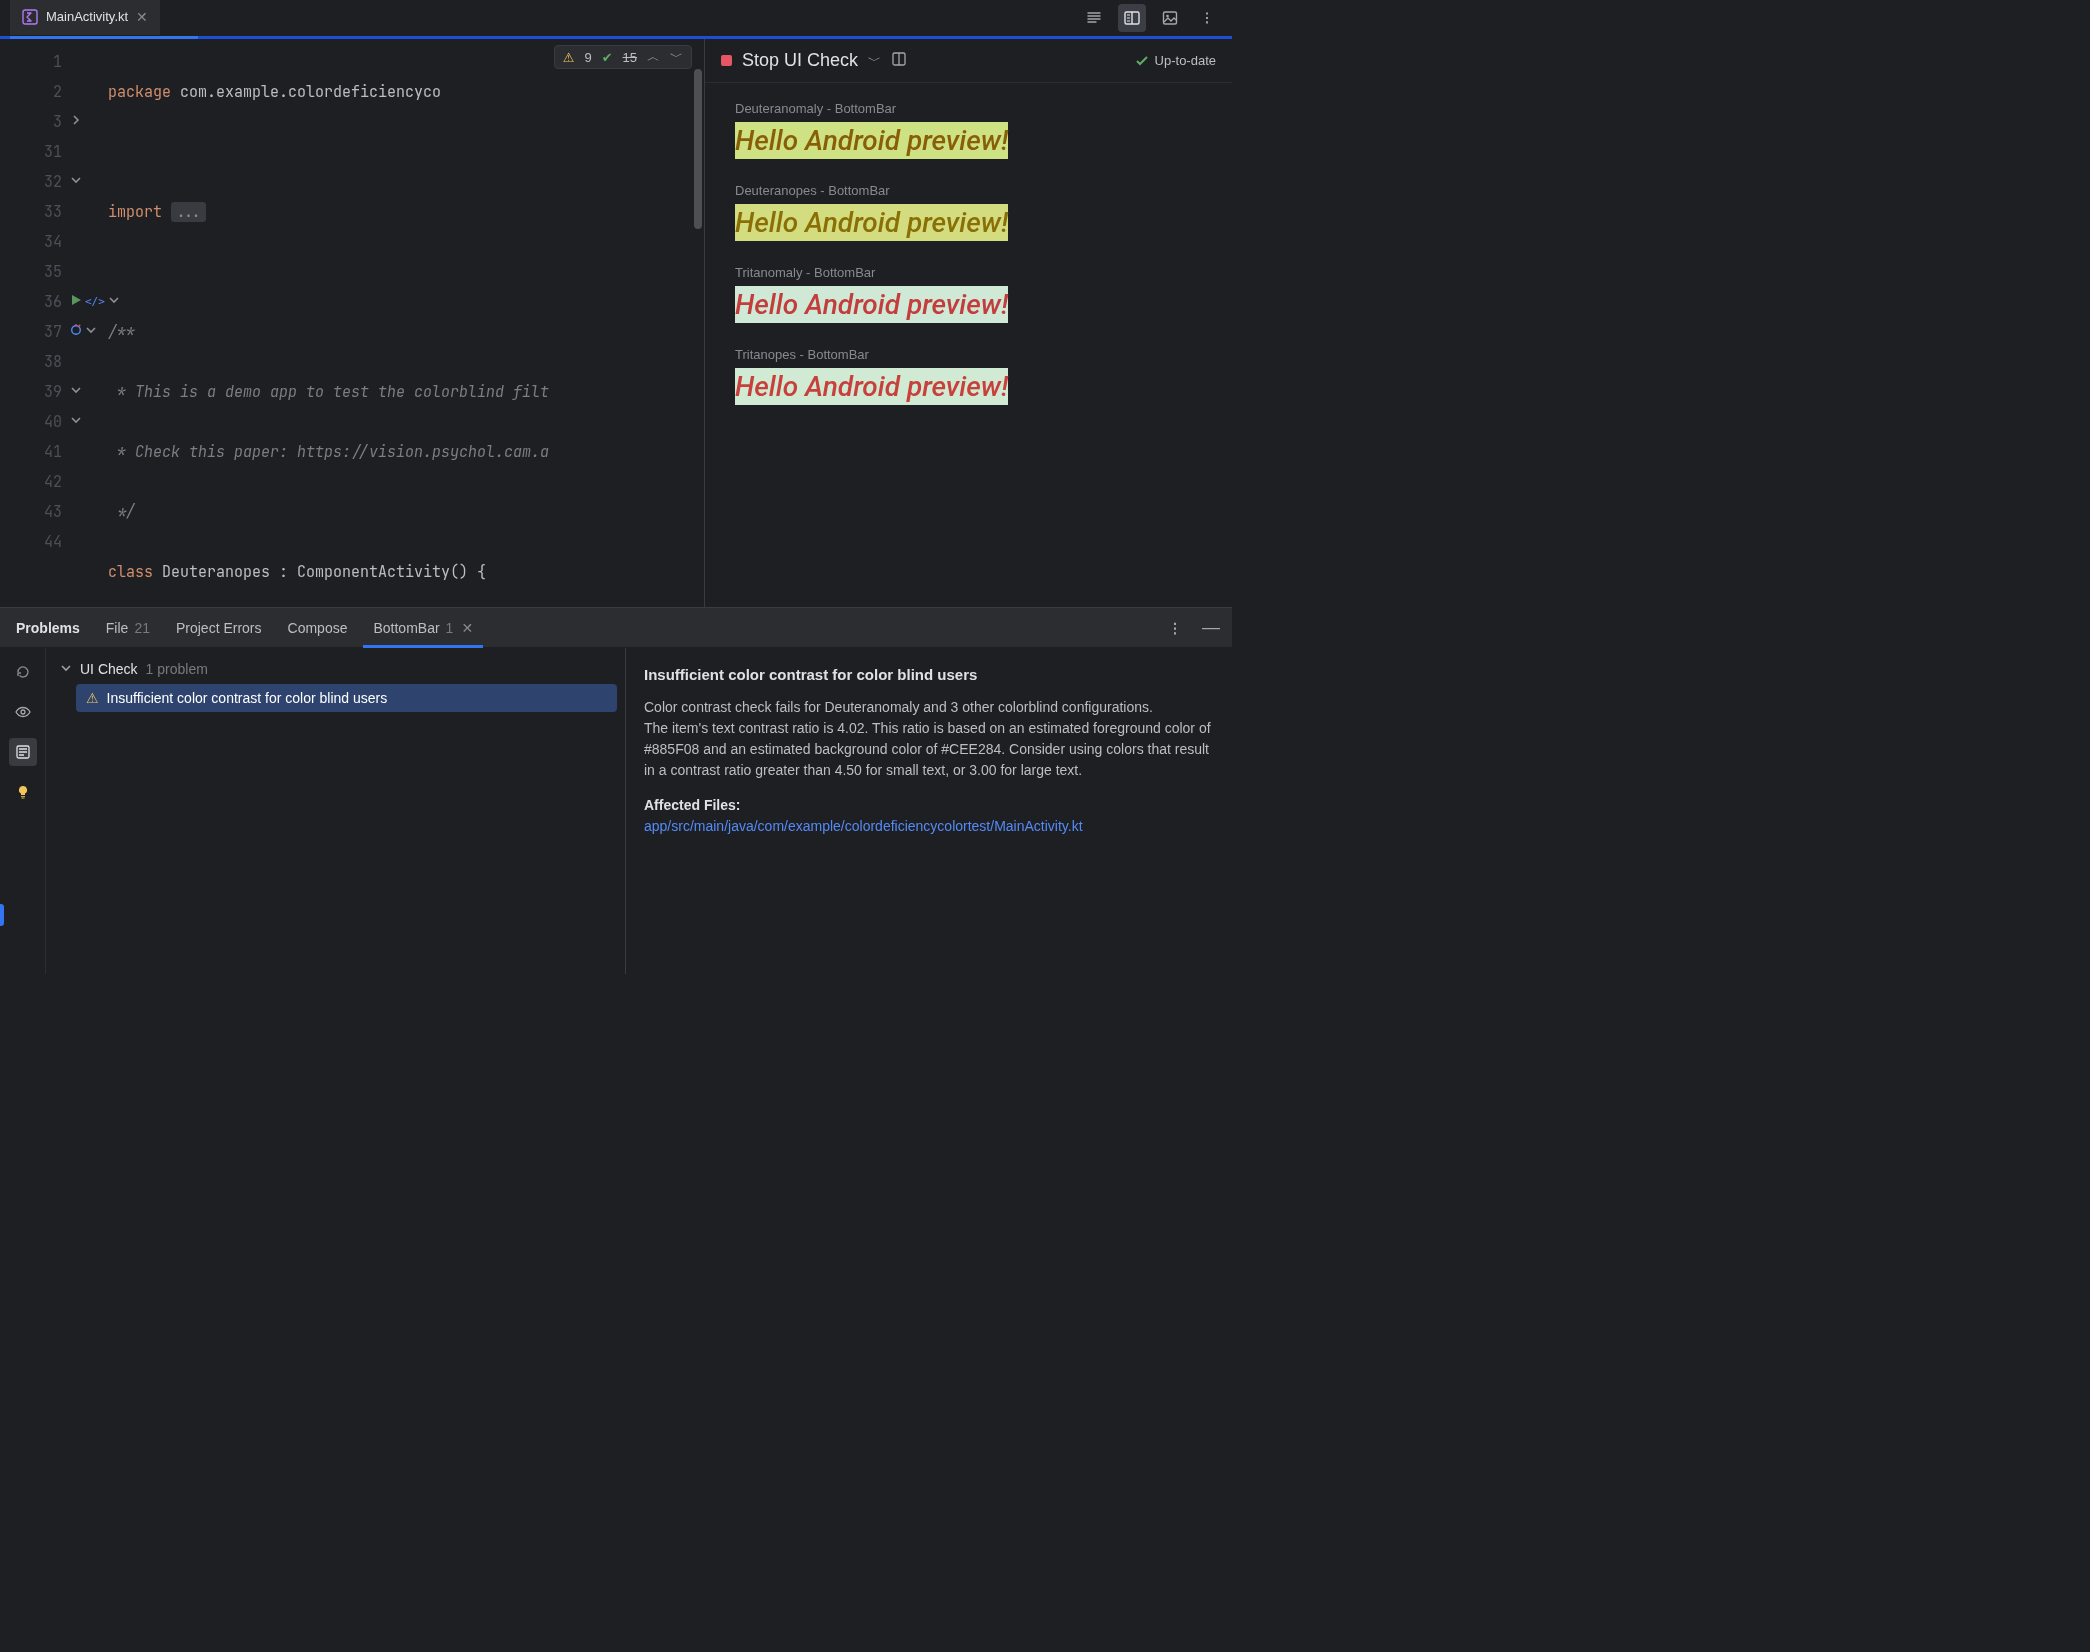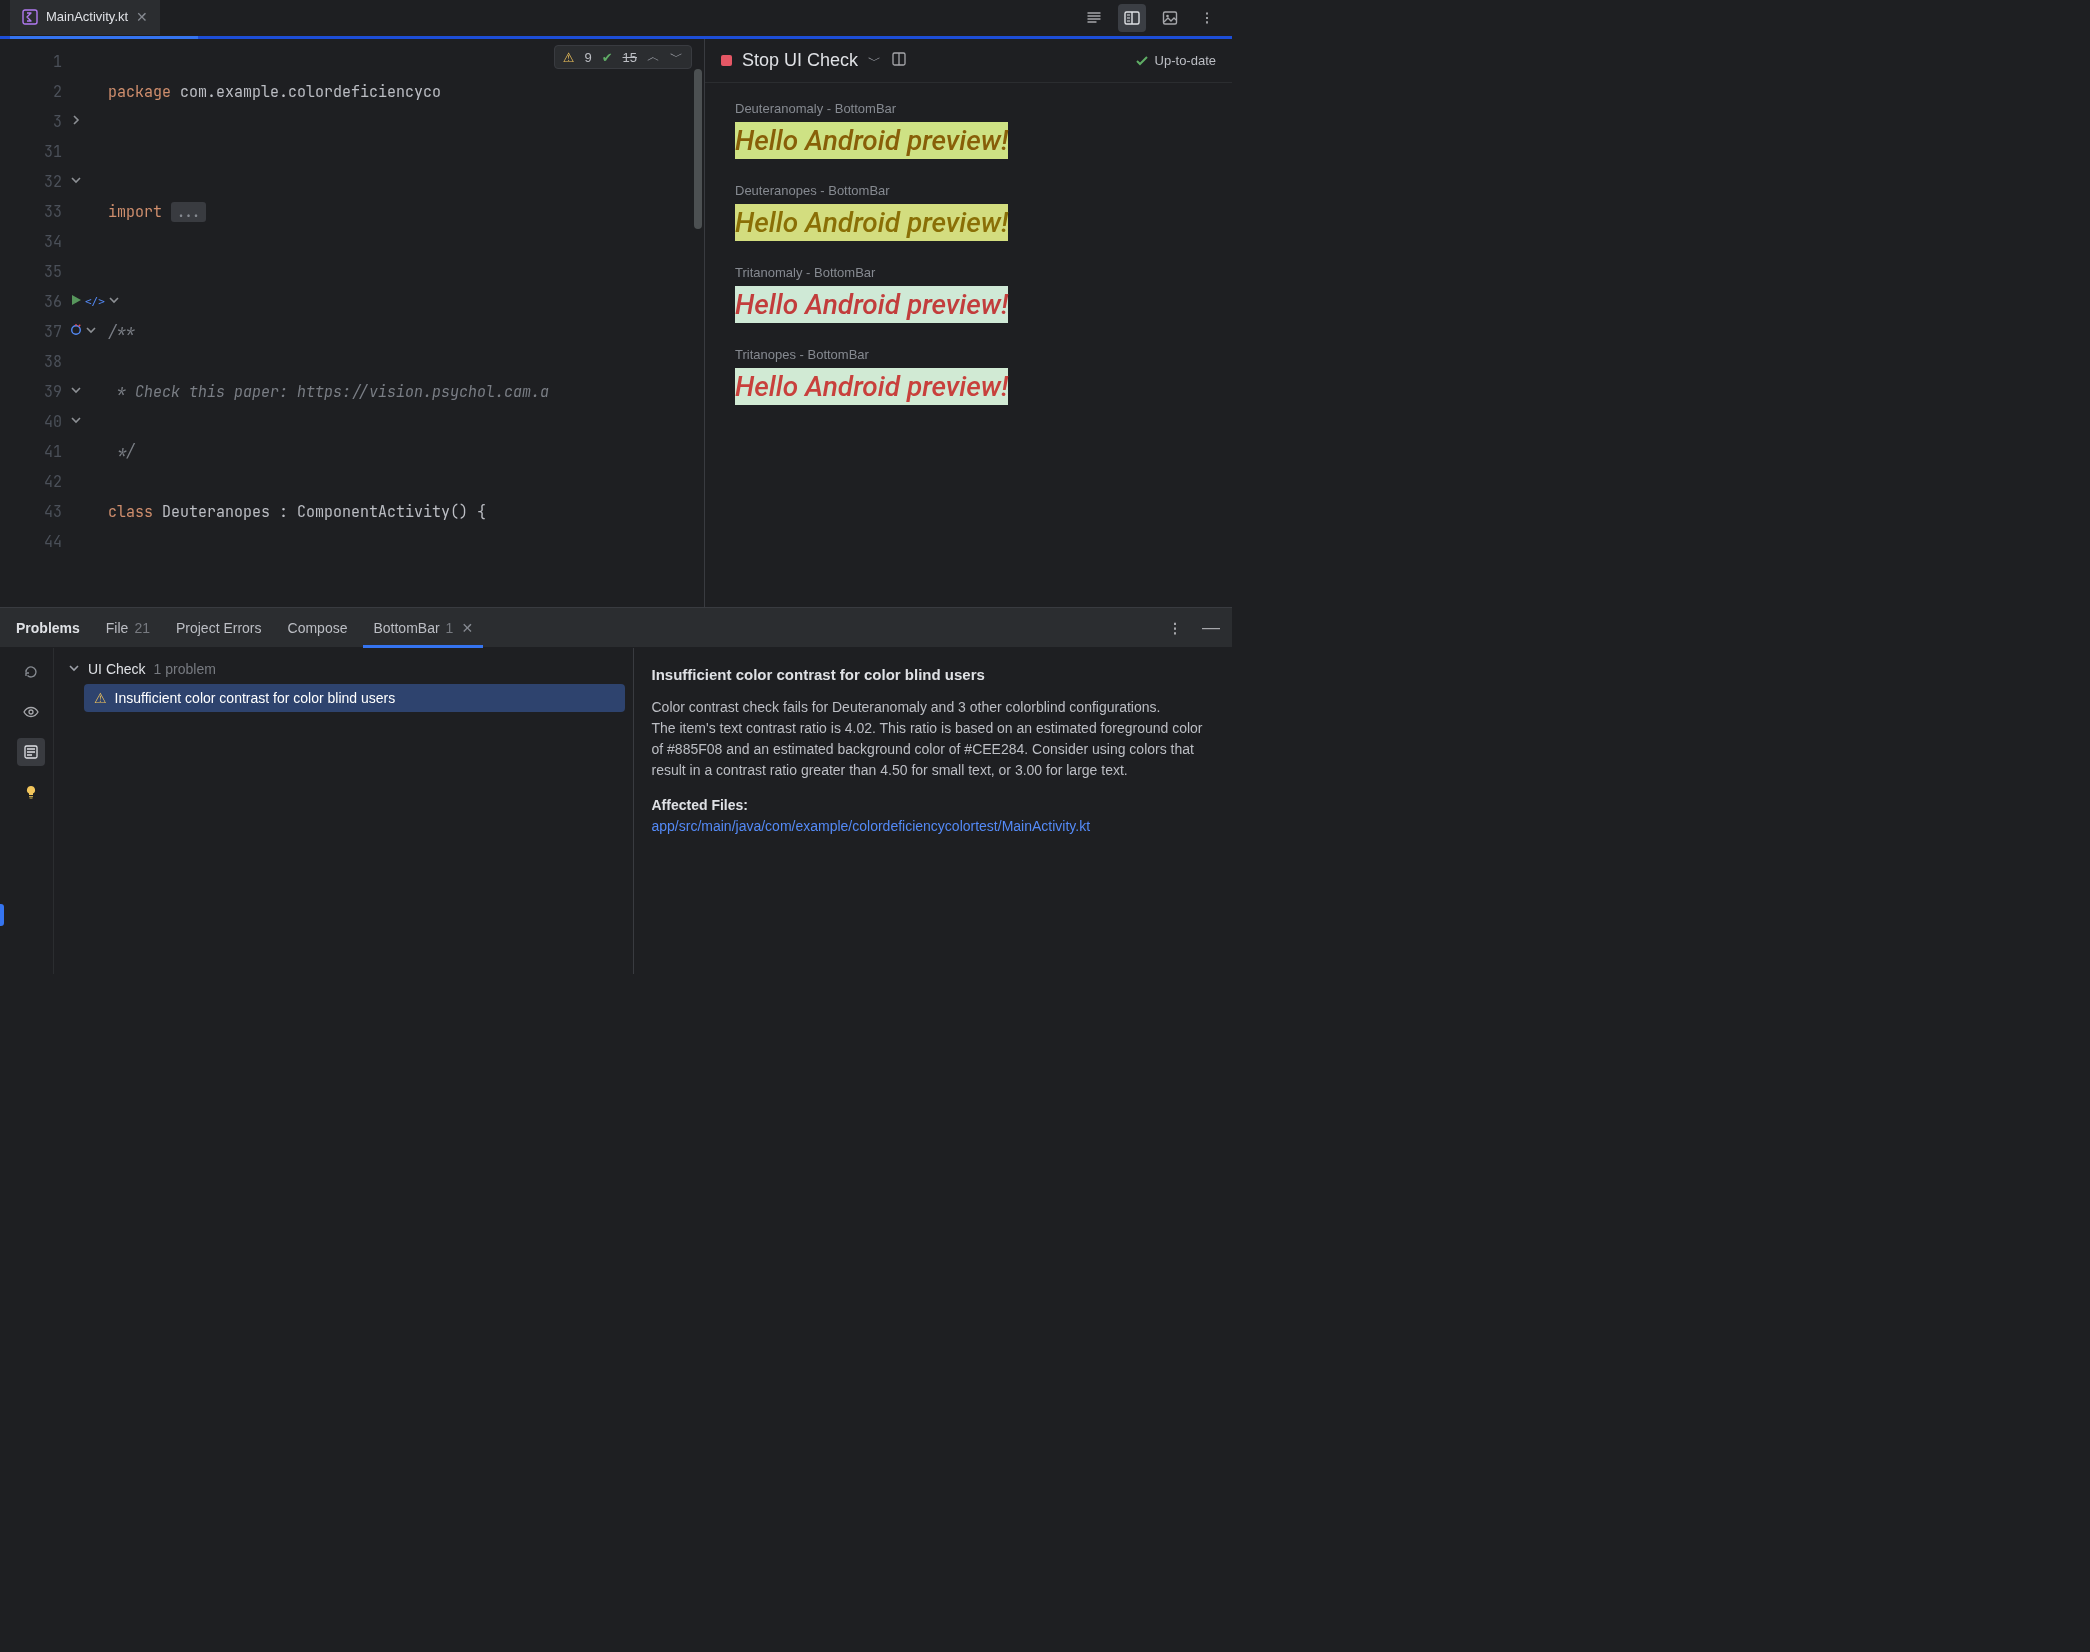--- a/index.html
+++ b/index.html
@@ -162,21 +162,21 @@
     border-bottom:1px solid #1e1f22;
   }
   .btab { display:flex; gap:6px; align-items:center; padding:0 4px; height:100%; position:relative;}
   .btab.bold { font-weight:600; color:#dfe1e5;}
   .btab .count { color:#777a80;}
   .btab.sel::after {
     content:""; position:absolute; left:-6px; right:-6px; bottom:-1px; height:3px; background:#3574f0;
   }
   .btab-close { color:#868a91; font-size:14px; margin-left:2px;}
   .btabs-spacer { flex:1;}
-  .bottom-content { flex:1; display:flex; min-height:0; background:#1e1f22;padding-left:8px;}
+  .bottom-content { flex:1; display:flex; min-height:0; background:#1e1f22;}
   .sideicons {
     width: 46px; border-right:1px solid #2b2d30;
     display:flex; flex-direction:column; align-items:center; gap:12px; padding-top:10px;
     color:#868a91;
   }
   .sideicons .sic { width:28px; height:28px; display:flex;align-items:center;justify-content:center; border-radius:4px;}
   .sideicons .sic.active { background:#393b40; color:#dfe1e5;}
   .sideicons .bulb { color:#f2c55c;}
   .tree {
     flex:1; padding:10px 8px; max-width:580px; border-right:1px solid #393b40;
@@ -330,20 +330,21 @@
           <div class="cell"></div>
           <div class="cell"></div>
         </div>
       </div>
       <div class="code">
 <div><span class="tok-kw">package</span><span> com.example.colordeficiencyco</span></div>
 <div>&nbsp;</div>
 <div><span class="tok-kw">import</span> <span class="tok-folded">...</span></div>
 <div>&nbsp;</div>
 <div><span class="tok-comment">/**</span></div>
+<div><span class="tok-comment"> * This is a demo app to test the colorblind filt</span></div>
 <div><span class="tok-comment"> * Check this paper: https://vision.psychol.cam.a</span></div>
 <div><span class="tok-comment"> */</span></div>
 <div><span class="tok-kw">class</span><span class="tok-ident"> Deuteranopes : ComponentActivity() {</span></div>
 
 
 
 
 
 
 

